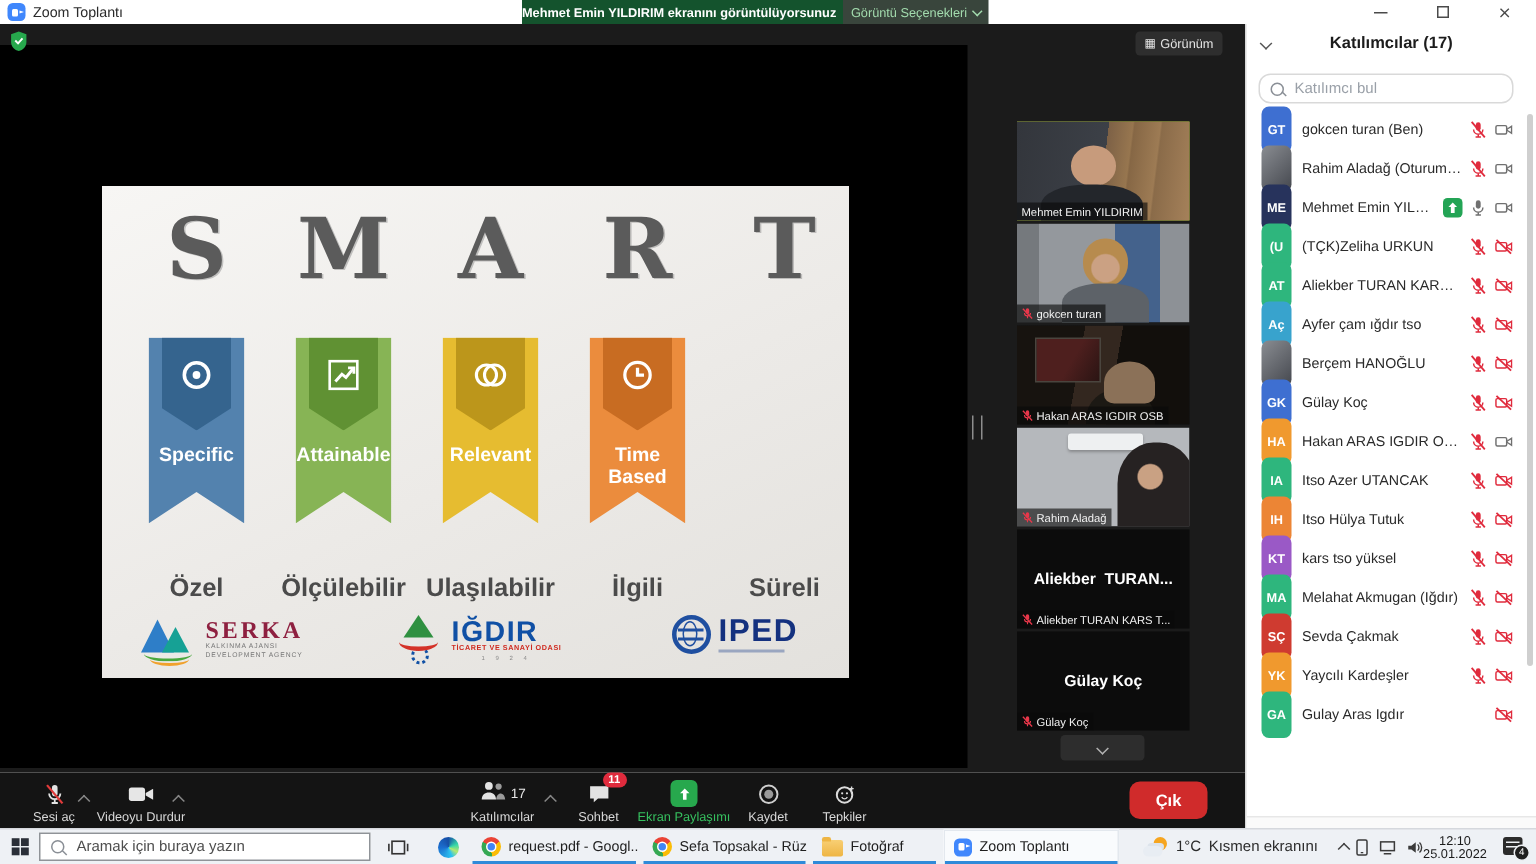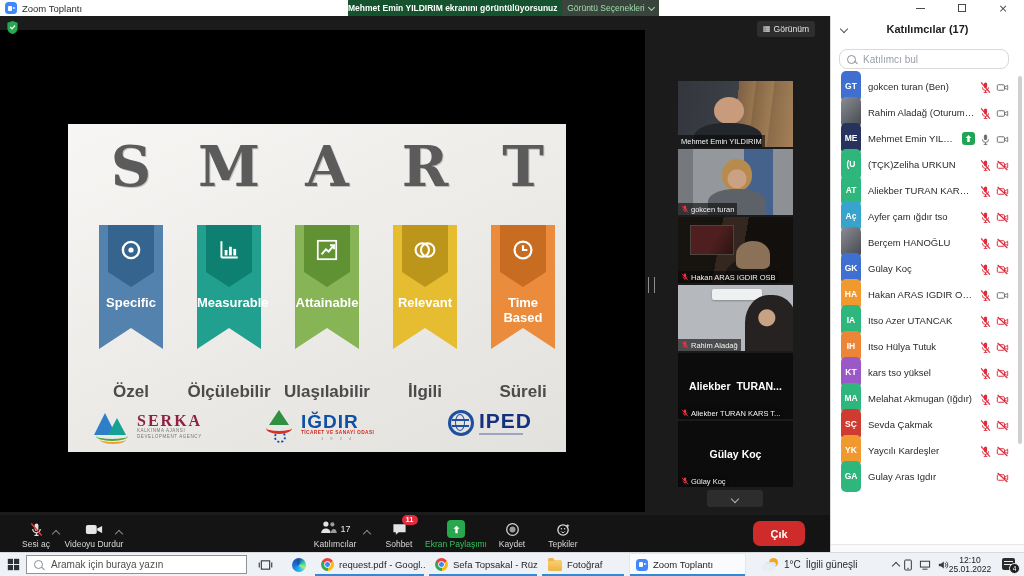--- a/index.html
+++ b/index.html
@@ -191,28 +191,21 @@
 
   <div class="meeting">
     <div class="share-screen">
       <div class="slide">
         <div class="letters"><span class="smart-letter">S</span><span class="smart-letter">M</span><span class="smart-letter">A</span><span class="smart-letter">R</span><span class="smart-letter">T</span></div>
         <div class="ribbons"><div class="ribbon"><div class="rbody" style="background:#5382ae"></div><div class="rpent" style="background:#35648e"></div><div class="ricon">
                 <svg viewBox="0 0 24 24">
                   <circle cx="12" cy="12" r="7.5" fill="none" stroke="#fff" stroke-width="2.2"></circle>
                   <circle cx="12" cy="12" r="2.4" fill="#fff"></circle>
                 </svg>
-              </div><div class="rlabel">Specific</div></div><div class="ribbon"><div class="rbody" style="background:#21a090"></div><div class="rpent" style="background:#0d8071"></div><div class="ricon">
-                <svg viewBox="0 0 24 24">
-                  <path d="M5 4v15M5 19h15" stroke="#fff" stroke-width="1.8" fill="none"></path>
-                  <rect x="8" y="12" width="2.6" height="5" fill="#fff"></rect>
-                  <rect x="12" y="9" width="2.6" height="8" fill="#fff"></rect>
-                  <rect x="16" y="11" width="2.6" height="6" fill="#fff"></rect>
-                </svg>
-              </div><div class="rlabel">Measurable</div></div><div class="ribbon"><div class="rbody" style="background:#87b455"></div><div class="rpent" style="background:#609133"></div><div class="ricon">
+              </div><div class="rlabel">Specific</div></div><div class="ribbon"><div class="rbody" style="background:#87b455"></div><div class="rpent" style="background:#609133"></div><div class="ricon">
                 <svg viewBox="0 0 24 24">
                   <rect x="3.5" y="3.5" width="17" height="17" fill="none" stroke="#fff" stroke-width="1.6"></rect>
                   <path d="M7 16l4-4.5 2.5 2L18 8" fill="none" stroke="#fff" stroke-width="1.8"></path>
                   <path d="M14.8 7.6h3.6v3.6" fill="none" stroke="#fff" stroke-width="1.8"></path>
                 </svg>
               </div><div class="rlabel">Attainable</div></div><div class="ribbon"><div class="rbody" style="background:#e6bc30"></div><div class="rpent" style="background:#bc961b"></div><div class="ricon">
                 <svg viewBox="0 0 24 24">
                   <circle cx="9.5" cy="12" r="6.2" fill="none" stroke="#fff" stroke-width="1.9"></circle>
                   <circle cx="14.5" cy="12" r="6.2" fill="none" stroke="#fff" stroke-width="1.9"></circle>
                 </svg>
@@ -737,21 +730,21 @@
       <span class="folder-ico"></span>
       <span>Fotoğraf</span>
     </div>
     <div class="tb-app tb-app4 active">
       <span class="zoom-ico"></span>
       <span>Zoom Toplantı</span>
     </div>
     <div class="tb-weather">
       <span class="sun-cloud"></span>
       <span>1°C</span>
-      <span>İlgili güneşli</span>
+      <span>Kısmen ekranını</span>
     </div>
     <span class="tb-chv chv up"></span>
     <div class="tray">
       <span>
         <svg viewBox="0 0 12 14" width="10" height="12">
             <rect x="2" y="1" width="8" height="12" rx="1.2" fill="none" stroke="#3a3a3a" stroke-width="1.2"></rect>
             <path d="M5 11h2" stroke="#3a3a3a" stroke-width="1"></path>
           </svg>
       </span>
       <span>

